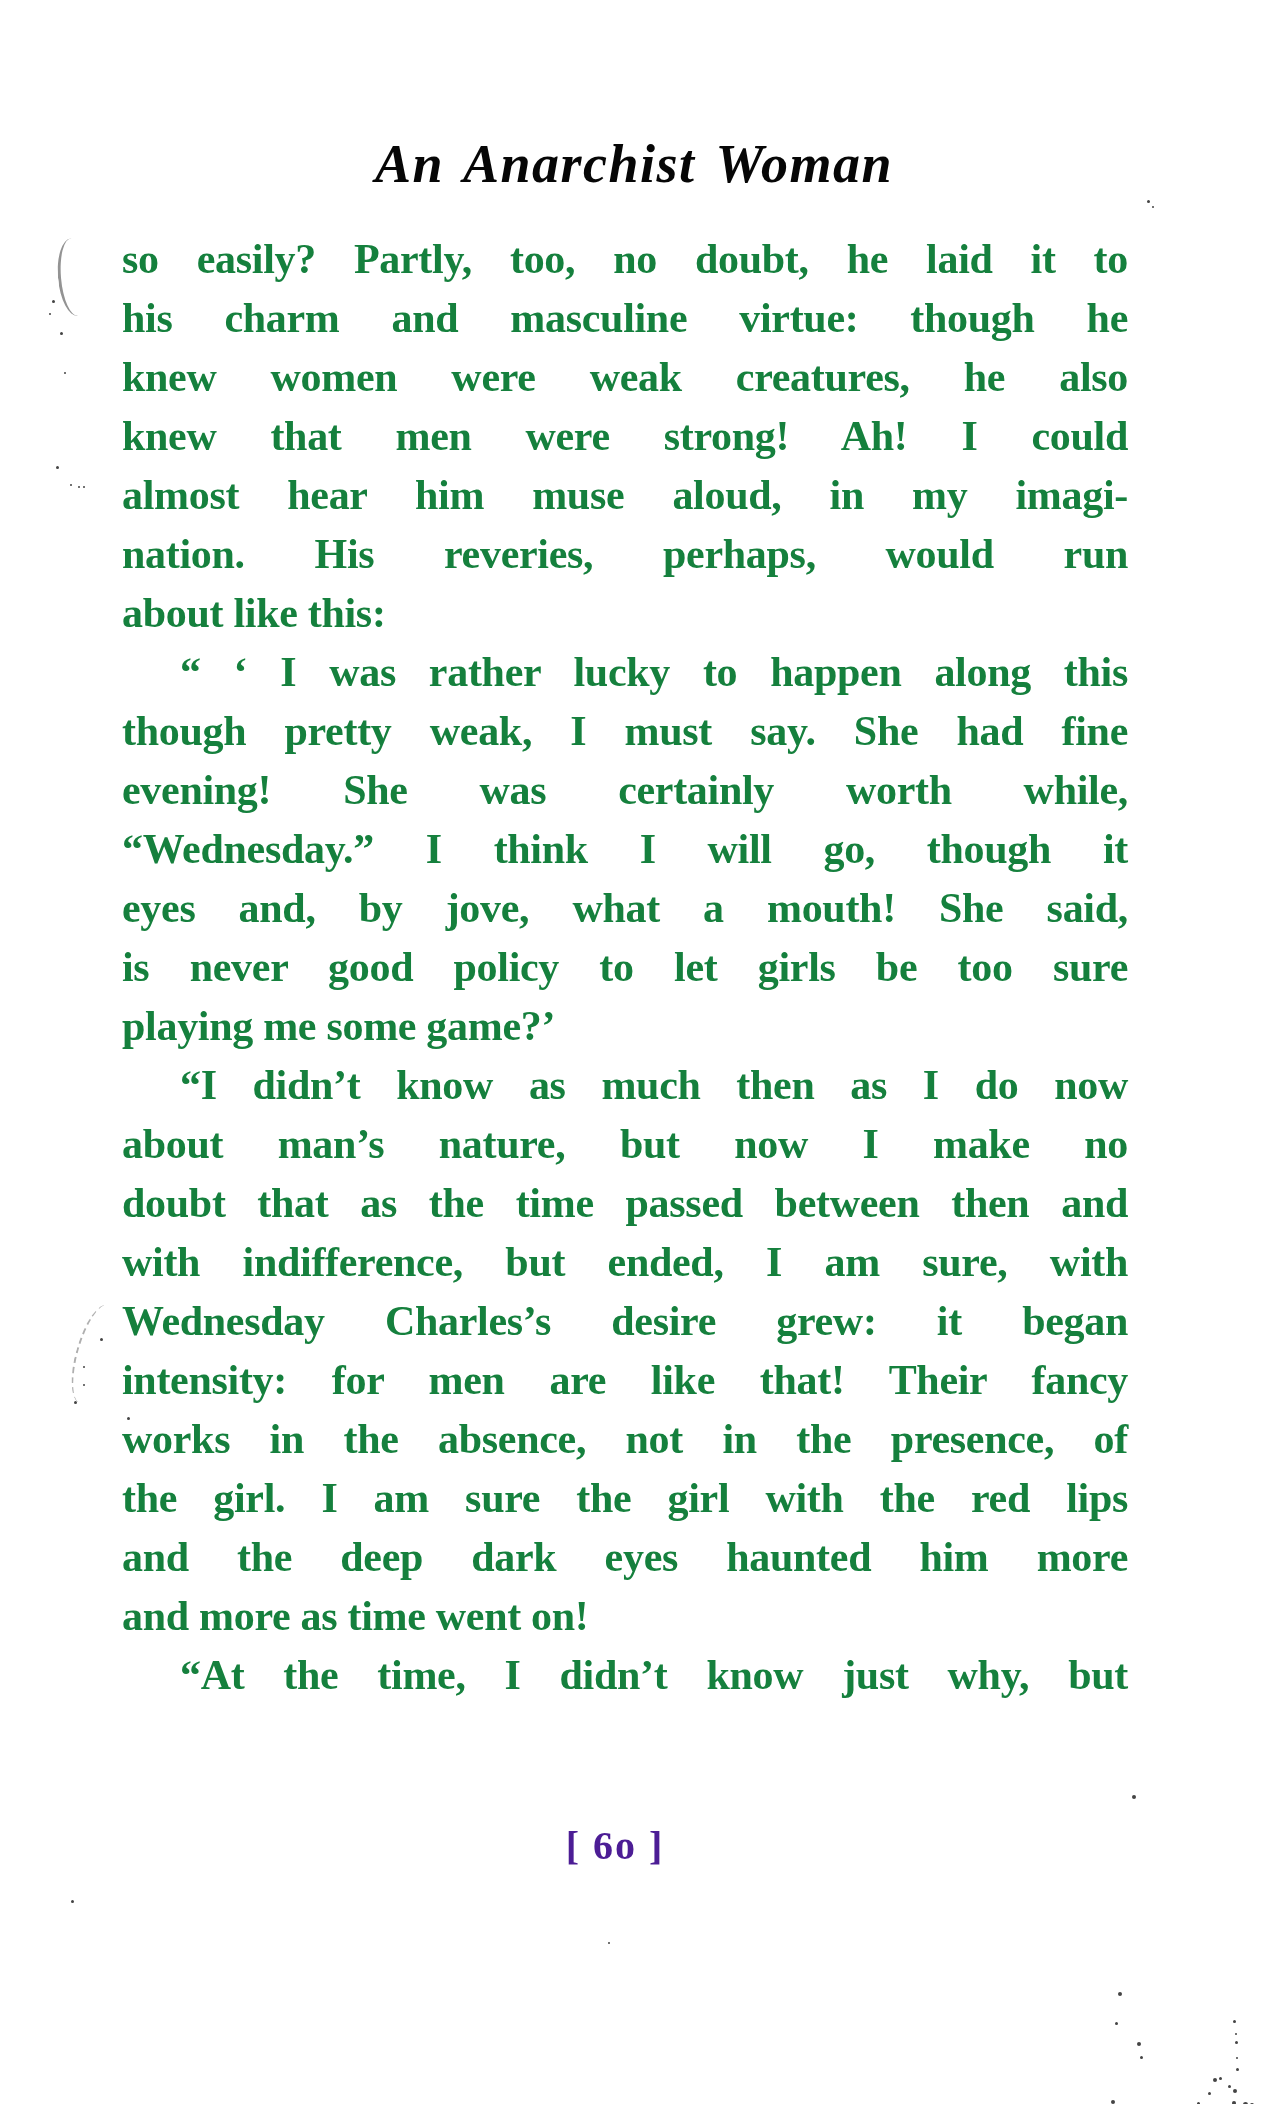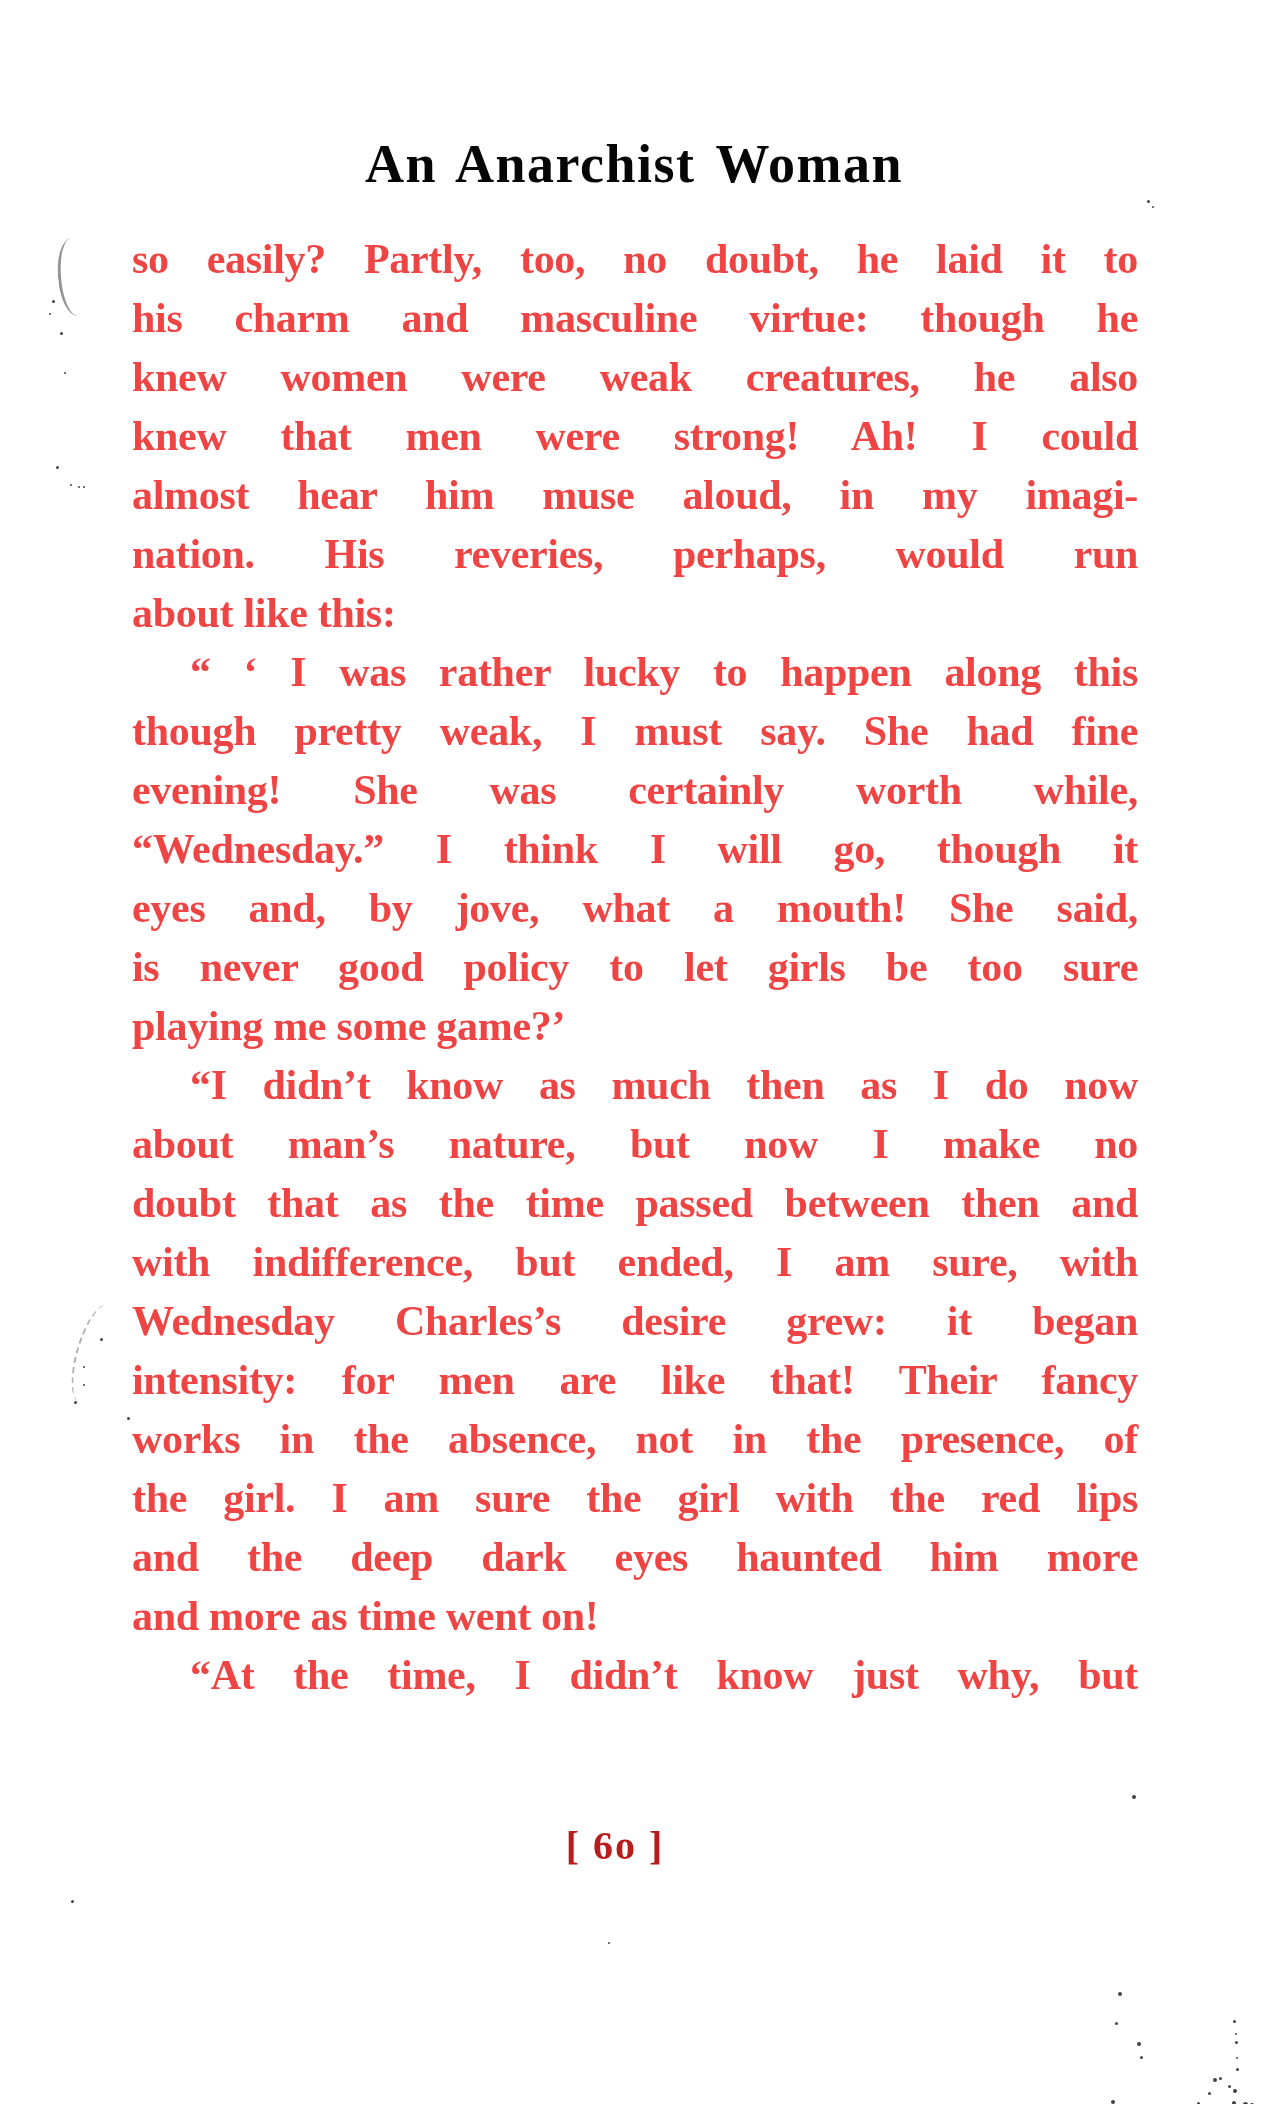--- a/index.html
+++ b/index.html
@@ -7,50 +7,50 @@
     width:1273px;height:2104px;position:relative;background:#ffffff;
     font-family:"Liberation Serif", serif;
     overflow:hidden;
   }
   .page{position:absolute;inset:0;background:#ffffff;}
 
   
   .running-head{
     position:absolute;left:122px;top:134px;width:1006px;margin-left:9px;
     text-align:center;
-    font-weight:bold;
+    font-style:italic;font-weight:bold;
     font-size:54px;line-height:60px;letter-spacing:1.5px;
     word-spacing:6px;
     color:#060606;
     white-space:nowrap;
   }
 
   
   .text-block{
-    position:absolute;left:132px;top:230px;width:1006px;
-    color:#ef4444;
+    position:absolute;left:122px;top:230px;width:1006px;
+    color:#15803d;
   }
   .line{
     height:59px;line-height:59px;
     font-size:42px;font-weight:bold;
     letter-spacing:-0.3px;
     text-align:justify;text-justify:inter-word;
     white-space:nowrap;
   }
   .line.fill{ text-align-last:justify; white-space:normal; }
   .line.end{ text-align-last:left; }
   .line.indent{ text-indent:58px; }
 
   
   .folio{
     position:absolute;left:122px;top:1820px;width:1006px;margin-left:-10px;
     text-align:center;
     font-size:40px;font-weight:bold;line-height:52px;
     letter-spacing:2px;
-    color:#b91c1c;
+    color:#4c1d95;
   }
 
   
   .artifact{position:absolute;display:block;}
   .a-dot{background:#444;border-radius:50%;}
   .a-arc1{
     width:30px;height:78px;left:58px;top:238px;
     border-left:3px solid #5a5a5a;border-radius:50% 0 0 50%;
     opacity:.65;transform:rotate(-5deg);
   }

